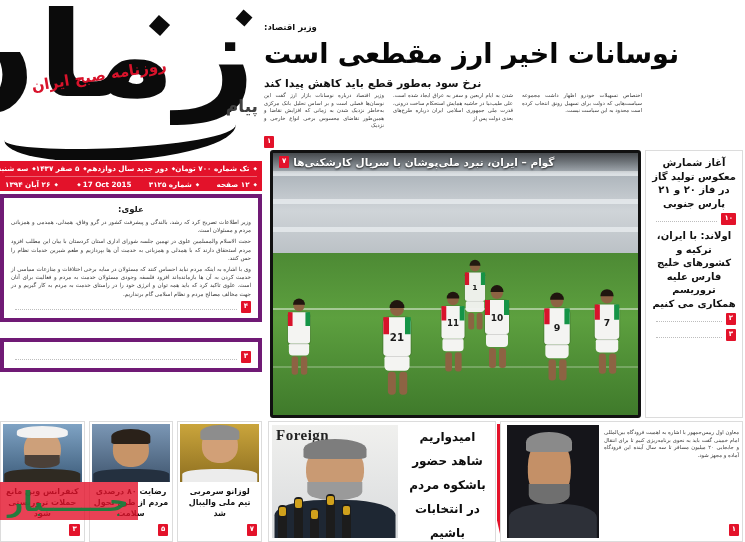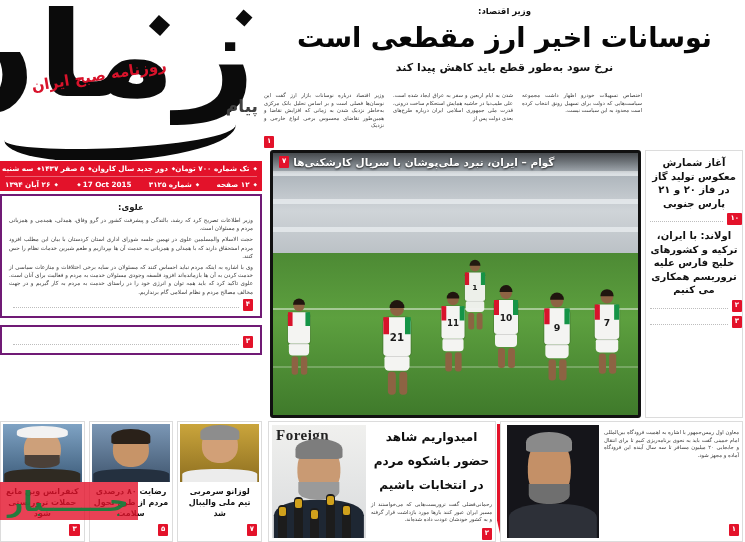--- a/index.html
+++ b/index.html
@@ -73,22 +73,22 @@
     display:flex;align-items:center;gap:2px;
   }
   .infocell::before{content:"\25C6";font-size:4.5px;color:#fff;margin-left:2px;}
   .infobar-divider{height:1px;background:rgba(255,255,255,.35);margin:1px 0;}
 
   
   .leftcol{
     position:absolute;left:0;top:194px;width:262px;
   }
   .artbox{
-    border:2px solid #701a75;background:#fff;
-    padding:6px 7px 5px;box-sizing:border-box;margin-bottom:7px;
+    border:4px solid #701a75;background:#fff;
+    padding:6px 7px 5px;box-sizing:border-box;margin-bottom:16px;
   }
   .kicker{font-size:8.5px;font-weight:bold;text-align:center;margin-bottom:4px;color:#1a1a1a;}
   .hl-main{
     font-size:13.5px;font-weight:bold;text-align:center;line-height:17px;
     color:#0d0d0d;margin-bottom:6px;
   }
   .bodytext{
     font-size:5.6px;line-height:8.2px;text-align:justify;color:#3a3a3a;
   }
   .bodytext p{margin:0 0 3px 0;}
@@ -119,22 +119,22 @@
     display:flex;align-items:center;justify-content:center;
     overflow:hidden;
   }
   .watermark span{
     font-size:27px;font-weight:bold;color:#15803d;opacity:.92;
     letter-spacing:1px;white-space:nowrap;
   }
 
   
   .lead{
-    position:absolute;left:264px;top:2px;width:481px;height:86px;
-    text-align:center;
+    position:absolute;left:264px;top:18px;width:481px;height:86px;
+    text-align:left;
   }
   .lead-kicker{font-size:8.5px;font-weight:bold;margin-top:4px;color:#111;}
   .lead-title{
     font-size:27px;font-weight:bold;line-height:34px;color:#070707;
     margin-top:5px;letter-spacing:-0.5px;
   }
   .lead-sub{font-size:11px;font-weight:bold;margin-top:6px;color:#111;}
 
   
   .leadbody{
@@ -185,35 +185,35 @@
   }
   .photo-cap-text{
     font-size:10.5px;font-weight:bold;color:#fff;
     text-shadow:0 1px 2px rgba(0,0,0,.9);white-space:nowrap;
   }
 
   
   .sidebar{
     position:absolute;left:645px;top:150px;width:98px;height:268px;
     border:1px solid #dcdcdc;background:#fff;box-sizing:border-box;
-    padding:5px 0;
+    padding:5px 6px;
   }
   .side-item{margin-bottom:4px;}
   .side-text{
     font-size:10px;line-height:13.5px;font-weight:bold;
     text-align:center;color:#111;
   }
 
   
   .bottom-center{
     position:absolute;left:268px;top:421px;width:228px;height:121px;
     border:1px solid #dcdcdc;background:#fff;box-sizing:border-box;
     padding:3px;display:flex;gap:5px;
   }
-  .bc-photo{width:94px;height:100%;position:relative;overflow:hidden;background:#5eead4;}
+  .bc-photo{width:94px;height:100%;position:relative;overflow:hidden;background:#5eead4;padding-left:32px;}
   .bc-right{flex:1;display:flex;flex-direction:column;}
   .bc-title{
     font-size:12px;font-weight:bold;line-height:24px;text-align:center;color:#0d0d0d;
   }
   .bc-body{
     font-size:5.3px;line-height:7.6px;text-align:justify;color:#3a3a3a;margin-top:4px;
   }
   .bc-badge{margin-top:auto;}
 
   
@@ -271,21 +271,21 @@
       <div class="logo-dot" style="left:152px;top:18px;"></div>
       <div class="logo-dot" style="left:238px;top:12px;width:12px;height:12px;"></div>
       <div class="logo-pre rtl">پیام</div>
       <div class="logo-sub rtl">روزنامه صبح ایران</div>
     </div>
   </div>
 
   <div class="infobar">
     <div class="inforow">
       <div class="infocell rtl">تک شماره ۷۰۰ تومان</div>
-      <div class="infocell rtl">دور جدید سال کاروان</div>
+      <div class="infocell rtl">دور جدید سال دوازدهم</div>
       <div class="infocell rtl">۵ صفر ۱۴۳۷</div>
       <div class="infocell rtl">سه شنبه</div>
     </div>
     <div class="infobar-divider"></div>
     <div class="inforow">
       <div class="infocell rtl">۱۲ صفحه</div>
       <div class="infocell rtl">شماره ۳۱۲۵</div>
       <div class="infocell ltr">17 Oct 2015</div>
       <div class="infocell rtl">۲۶ آبان ۱۳۹۴</div>
     </div>
@@ -439,21 +439,21 @@
         <div class="p-stripe-g"></div>
         <div class="p-num ltr">11</div>
       </div>
       <div class="p-shorts"></div>
       <div class="p-legs">
           <div class="p-leg"></div>
           <div class="p-leg"></div>
         </div>
     </div>
 
-    <div class="player" style="left:212px;bottom:18%;transform:scale(1.0);margin-left:9px;">
+    <div class="player" style="left:212px;bottom:18%;transform:scale(1.0);">
       <div class="p-head">
           <div class="p-hair"></div>
         </div>
       <div class="p-body">
         <div class="p-stripe-r"></div>
         <div class="p-stripe-g"></div>
         <div class="p-num ltr">10</div>
       </div>
       <div class="p-shorts"></div>
       <div class="p-legs">

